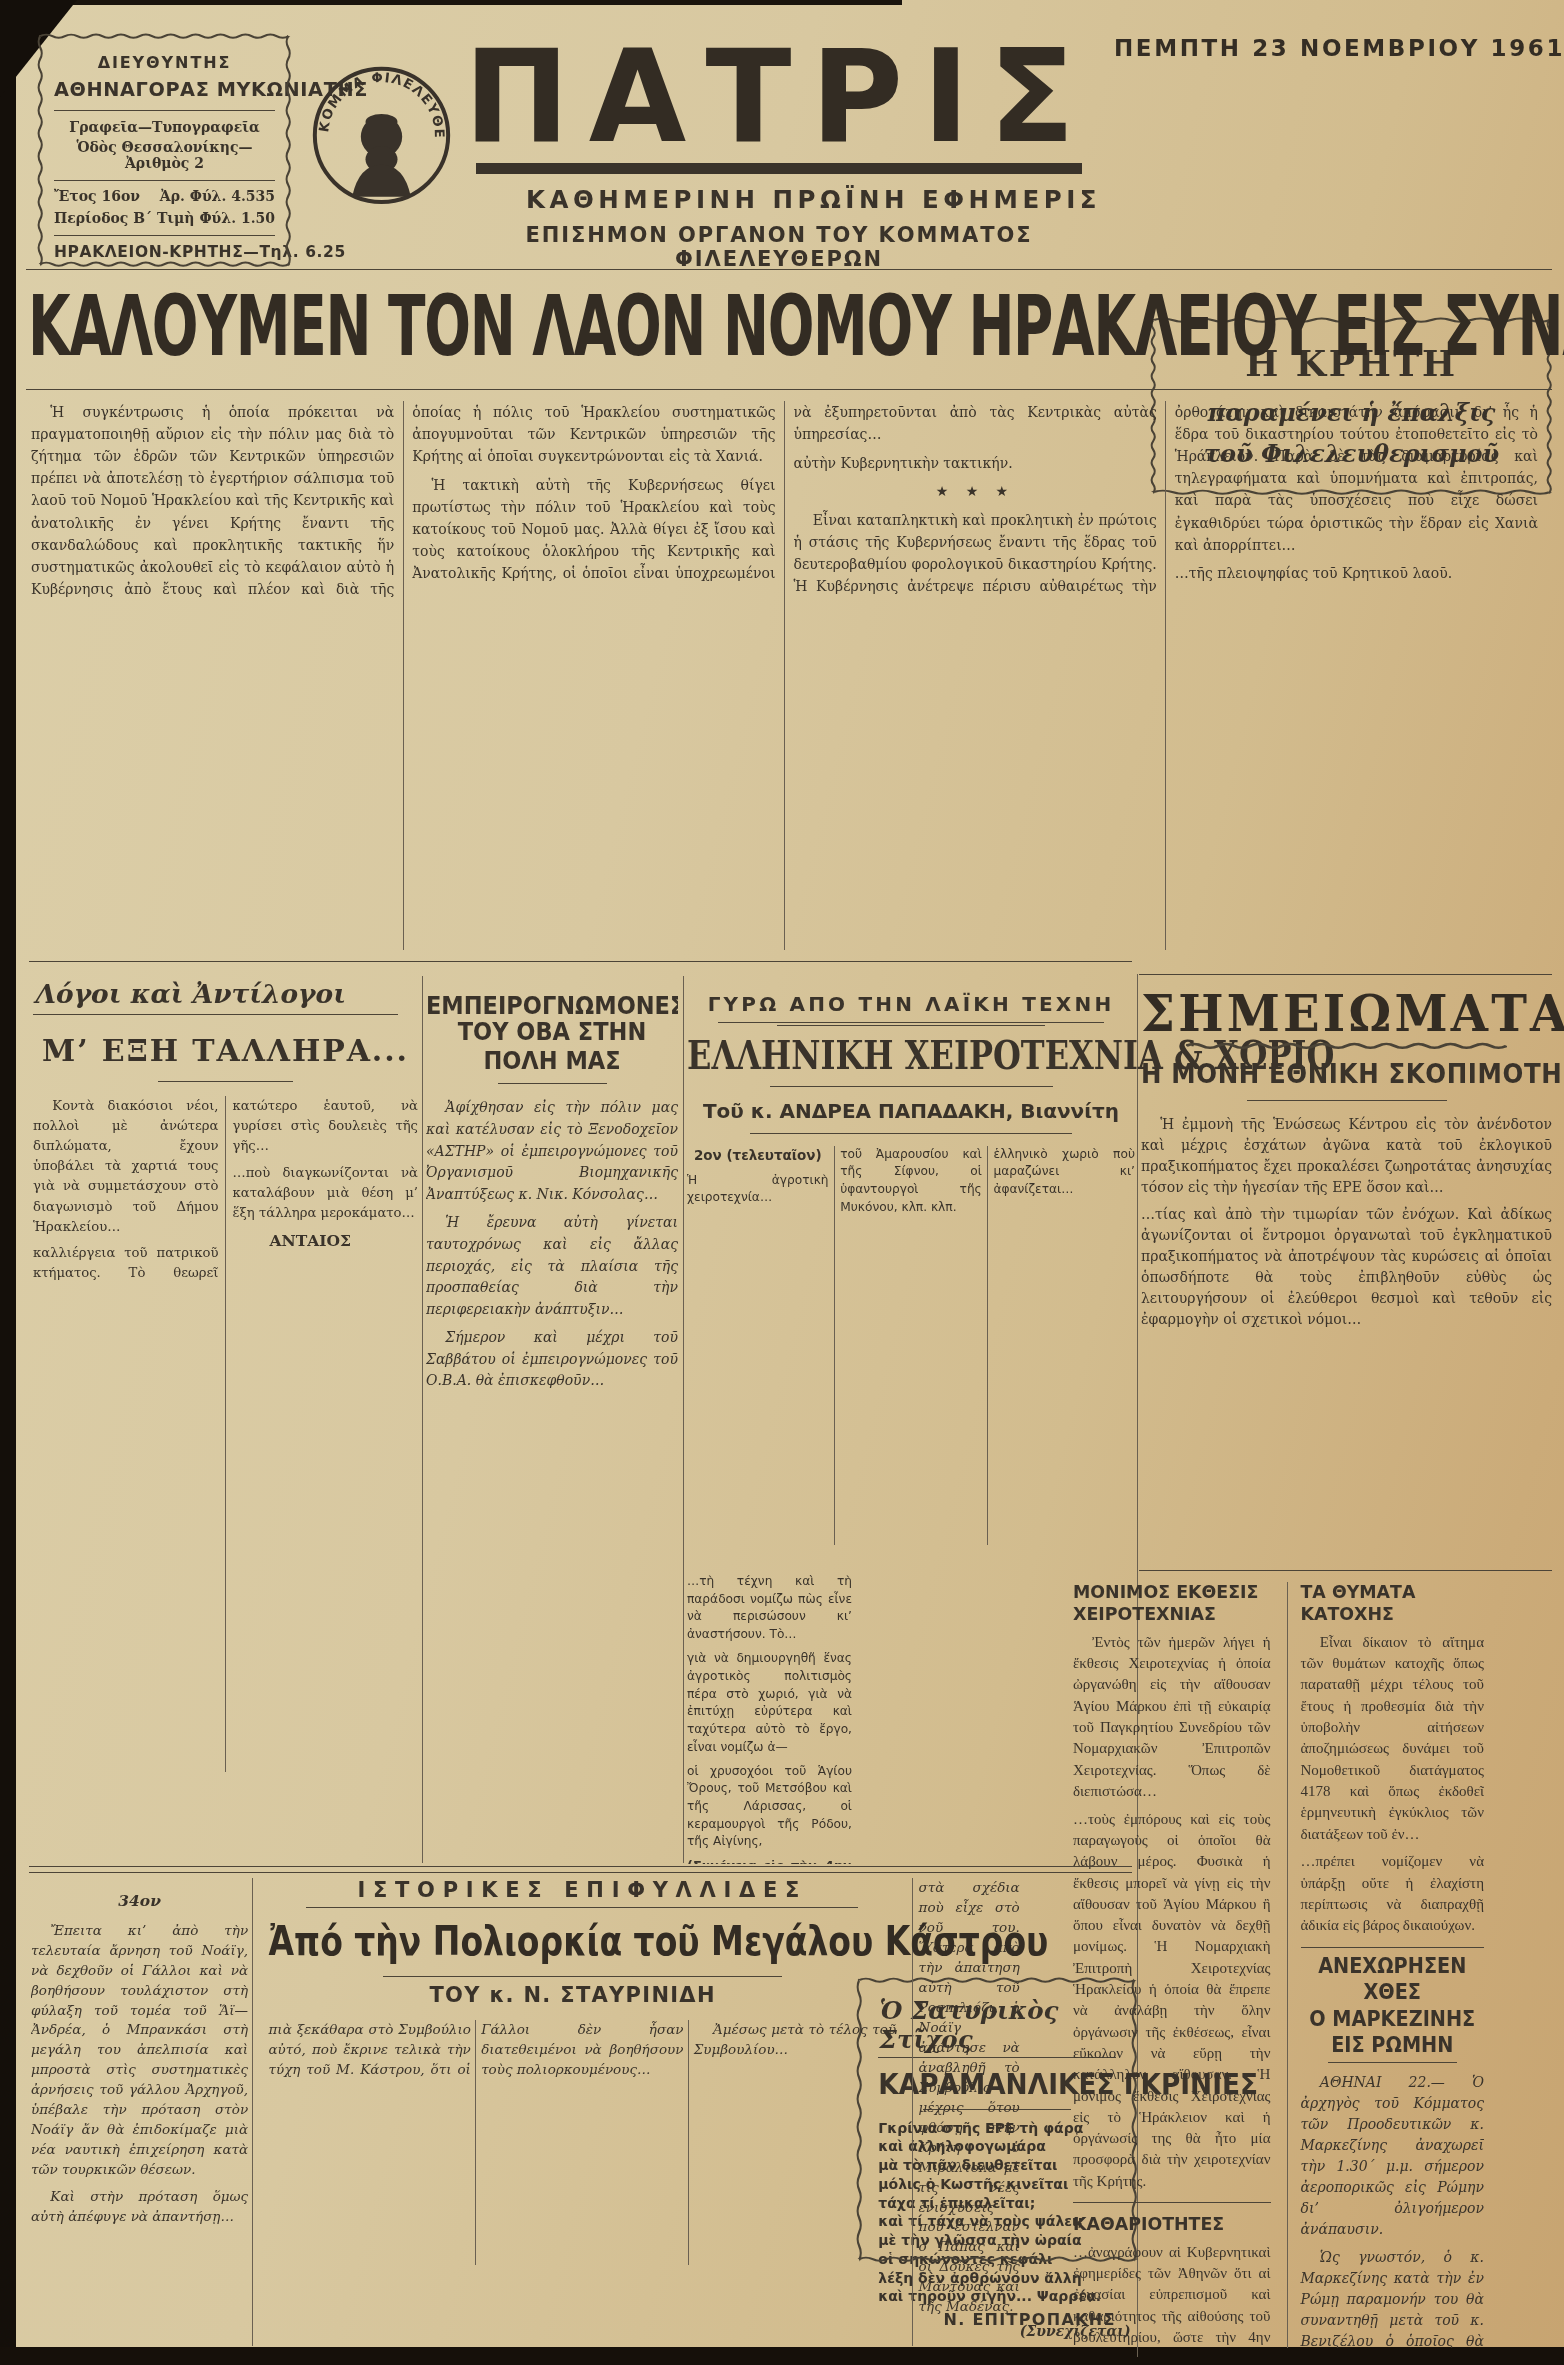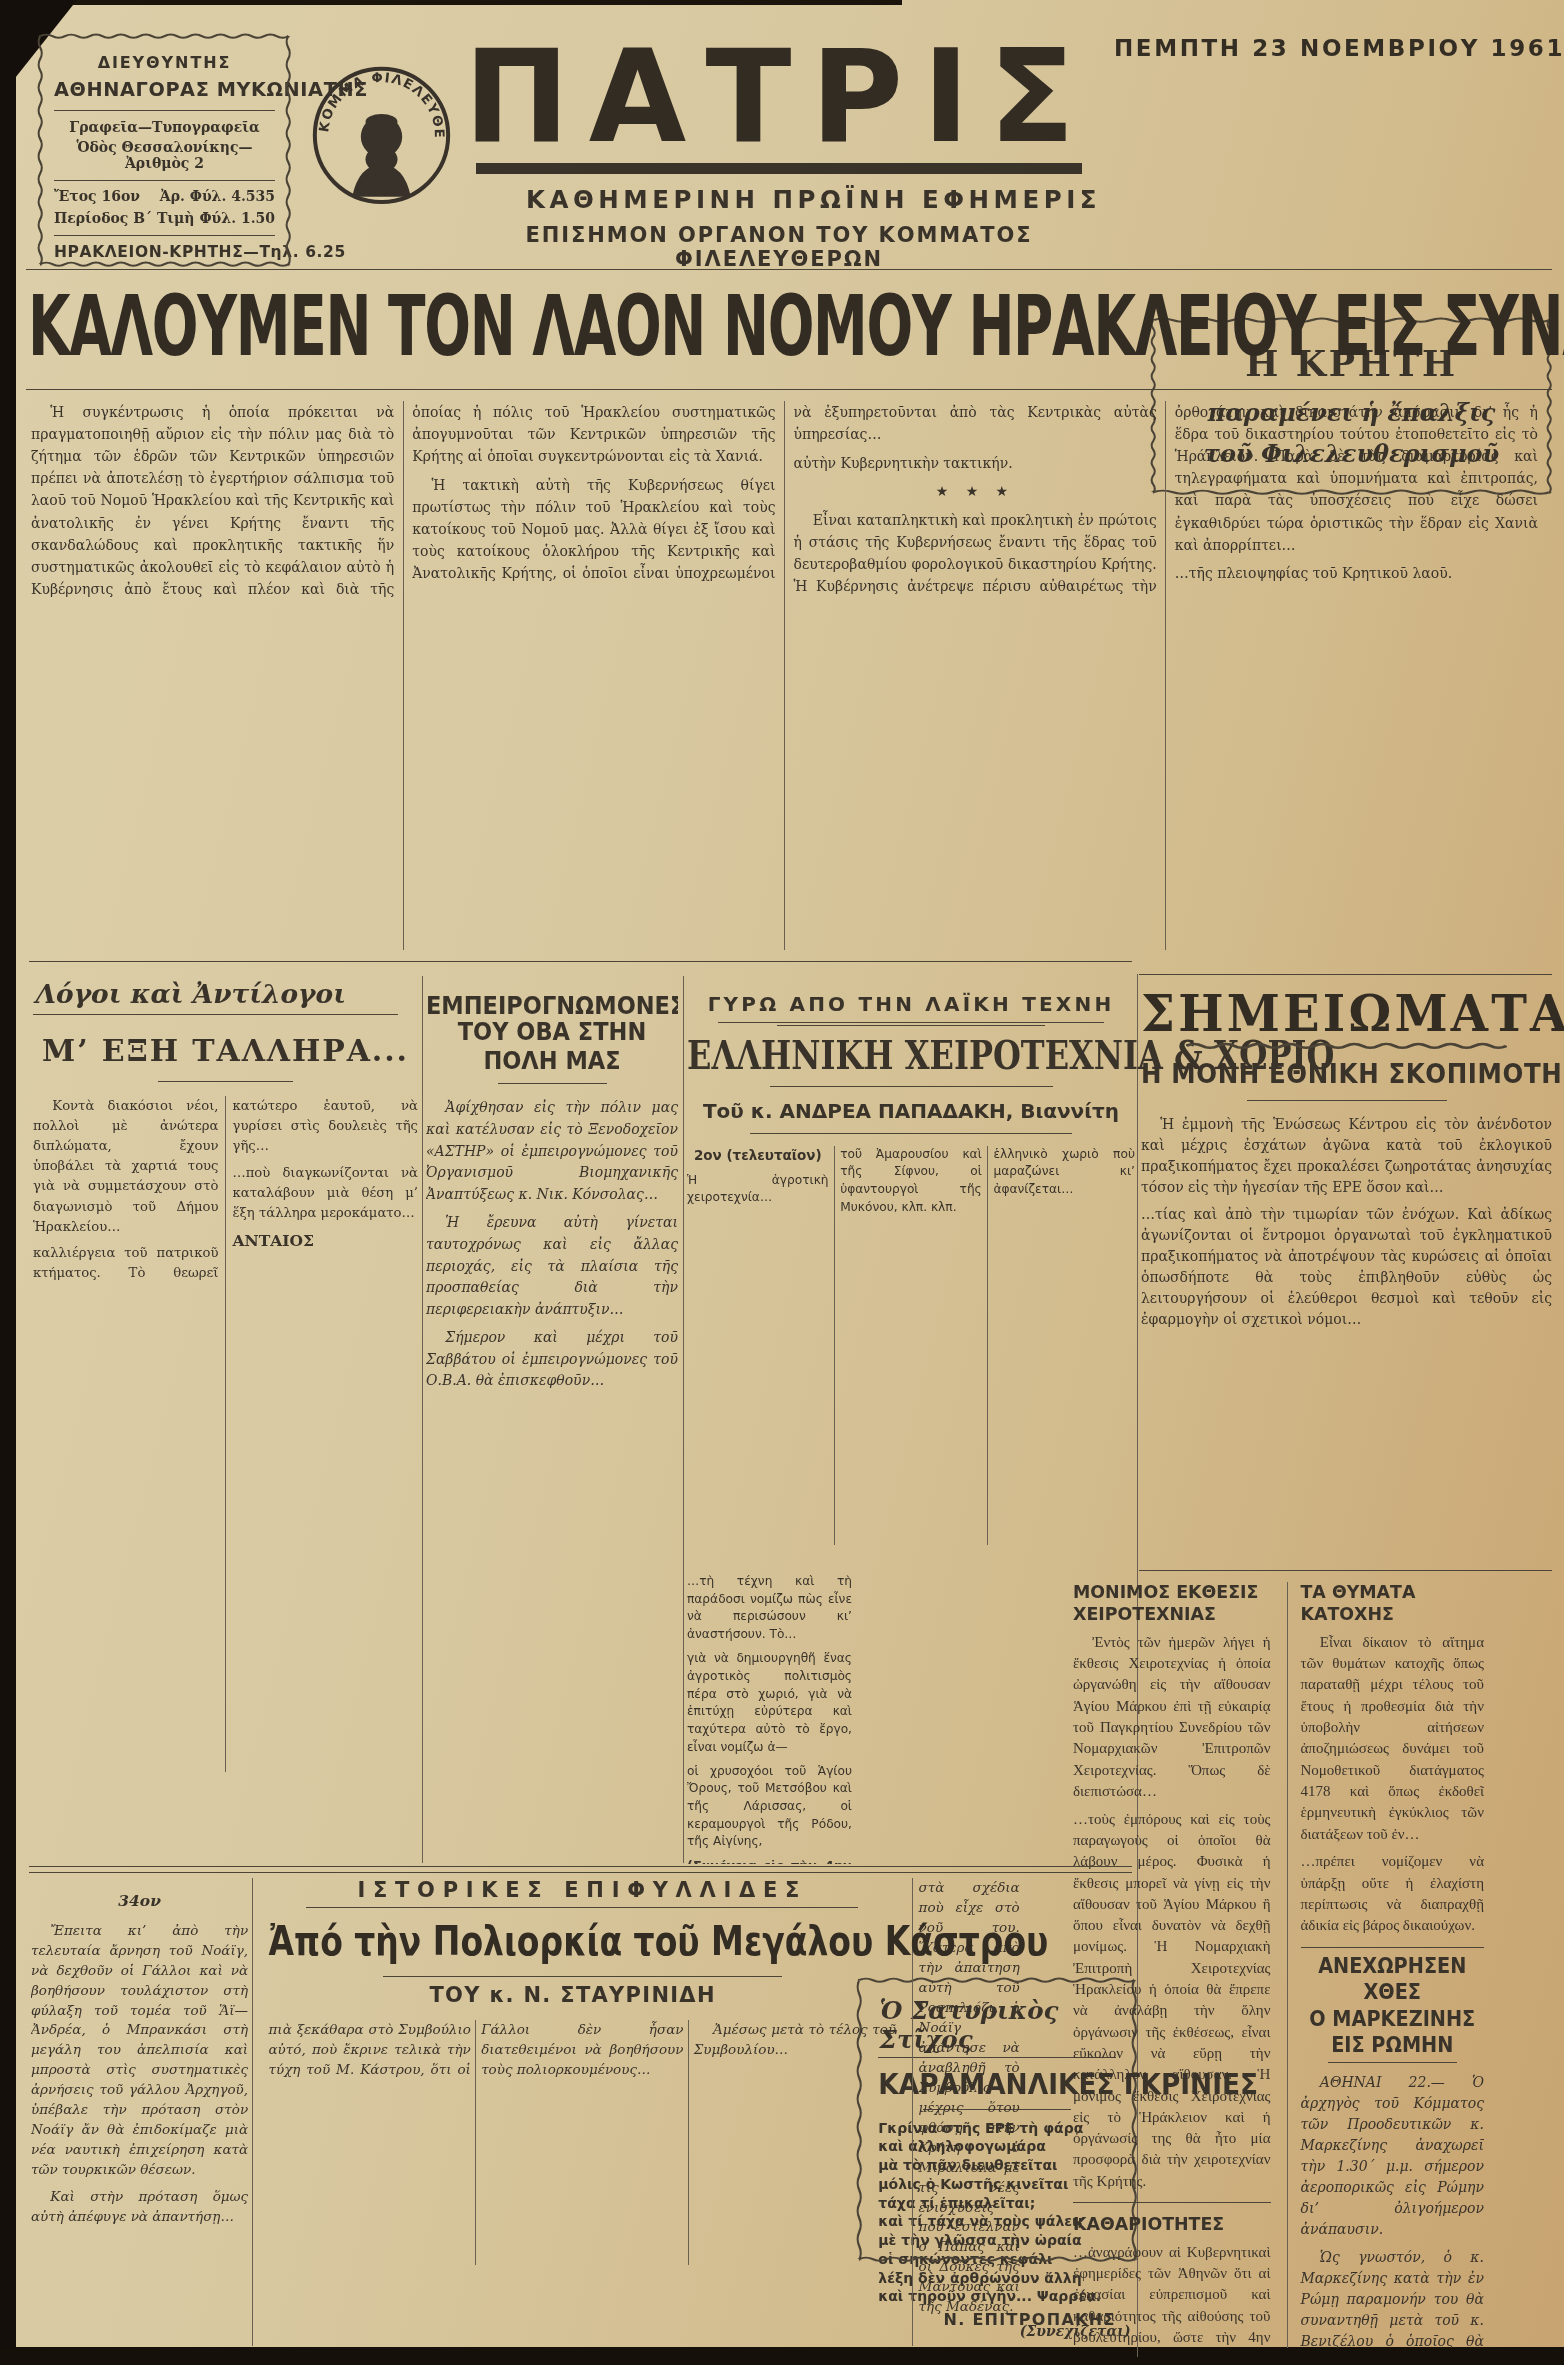--- a/index.html
+++ b/index.html
@@ -62,21 +62,21 @@
   .zline-a{left:422px;top:976px;height:887px;}
   .zline-b{left:683px;top:976px;height:887px;}
   .zline-c{left:1137px;top:974px;height:1383px;}
   
   .logoi{left:33px;top:978px;width:385px;height:884px;overflow:hidden;}
   .logoi-kicker{font-size:26.4px;display:inline-block;border-bottom:1.9px solid #4c4437;padding:0 52px 5.2px 2.6px;}
   .logoi-title{font-size:30px;letter-spacing:1.9px;margin-top:18px;}
   .logoi-mrule{width:135px;margin:13px auto 14px;border-top:1.9px solid #4c4437;}
   .logoi-body{column-count:2;column-gap:14px;column-rule:0.6px solid #6a6051;column-fill:balance;
               font-size:13.2px;line-height:1.52;text-align:justify;height:676px;}
-  .sig{text-align:left;font-size:15.5px;padding-right:30px;margin-top:6.4px;}
+  .sig{text-align:center;font-size:15.5px;padding-right:30px;margin-top:6.4px;}
   
   .oba{left:426px;top:992px;width:252px;height:869px;overflow:hidden;}
   .oba-title{font-size:22.5px;line-height:1.2;transform:scaleY(1.08);}
   .oba-mrule{width:109px;margin:10.3px auto 13px;border-top:1.3px solid #4c4437;}
   .oba-body{font-size:14px;line-height:1.55;text-align:justify;}
   
   .hand{left:687px;top:992px;width:448px;}
   .hand-kicker{font-size:20px;letter-spacing:3.2px;}
   .hand-krule1{width:86%;margin:6.4px auto 1.9px;border-top:1.3px solid #4c4437;}
   .hand-krule2{width:60%;margin:0 auto 10.3px;border-top:1.3px solid #4c4437;}

